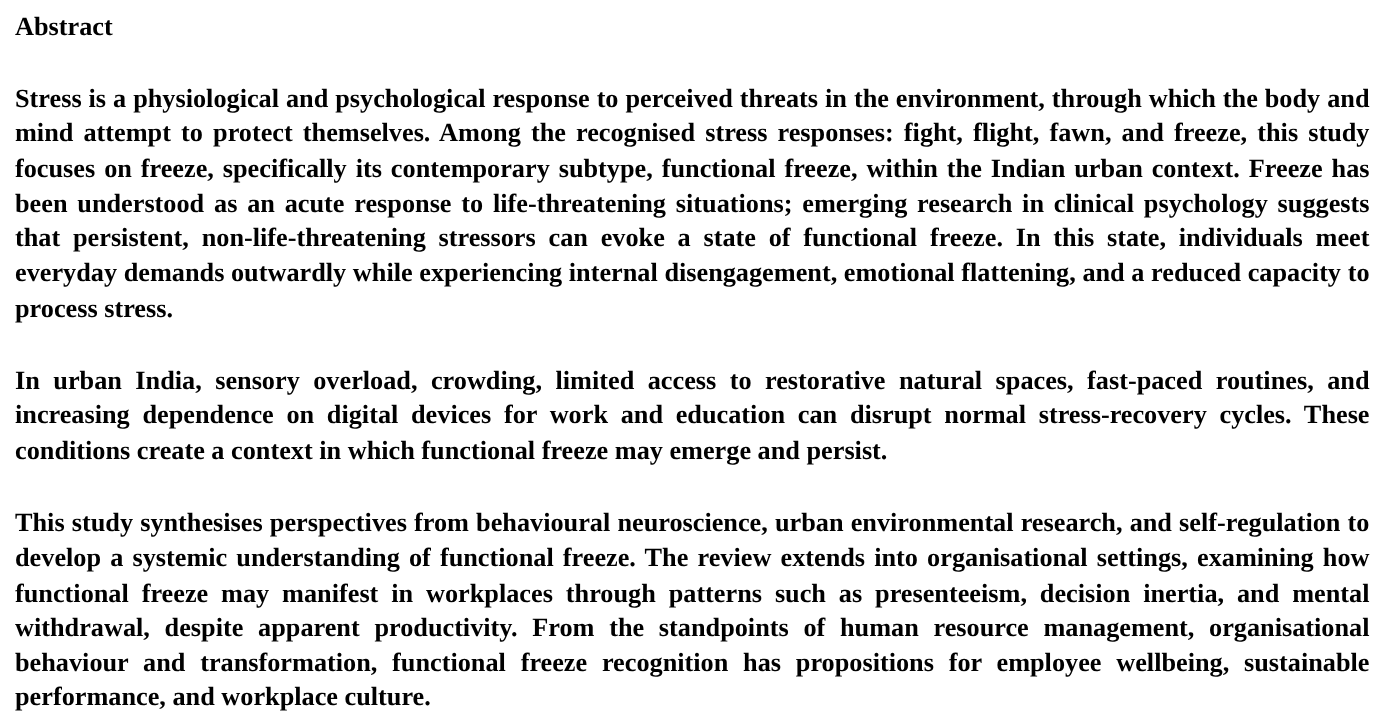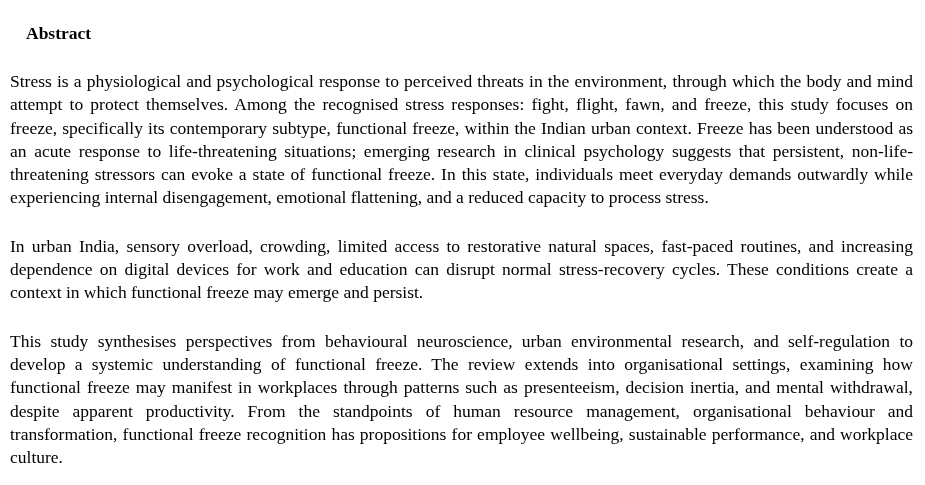--- a/index.html
+++ b/index.html
@@ -20,27 +20,28 @@
     background: #ffffff;
     color: #000000;
     font-family: "Liberation Serif", "DejaVu Serif", serif;
     font-size: 17.5px;
     line-height: 23.3px;
   }
   .heading {
     font-weight: bold;
     font-size: 17.5px;
     line-height: 23px;
-    margin: 16px;
+    margin: 0;
     text-align: left;
   }
   .para {
     margin: 25px 0 0 0;
     text-align: justify;
     text-justify: inter-word;
+    font-weight: bold;
   }
 </style>
 </head>
 <body>
 
 <div class="page">
   <div class="heading">Abstract</div>
 
   <p class="para">Stress is a physiological and psychological response to perceived threats in the environment, through which the body and mind attempt to protect themselves. Among the recognised stress responses: fight, flight, fawn, and freeze, this study focuses on freeze, specifically its contemporary subtype, functional freeze, within the Indian urban context. Freeze has been understood as an acute response to life-threatening situations; emerging research in clinical psychology suggests that persistent, non-life-threatening stressors can evoke a state of functional freeze. In this state, individuals meet everyday demands outwardly while experiencing internal disengagement, emotional flattening, and a reduced capacity to process stress.</p>
 

